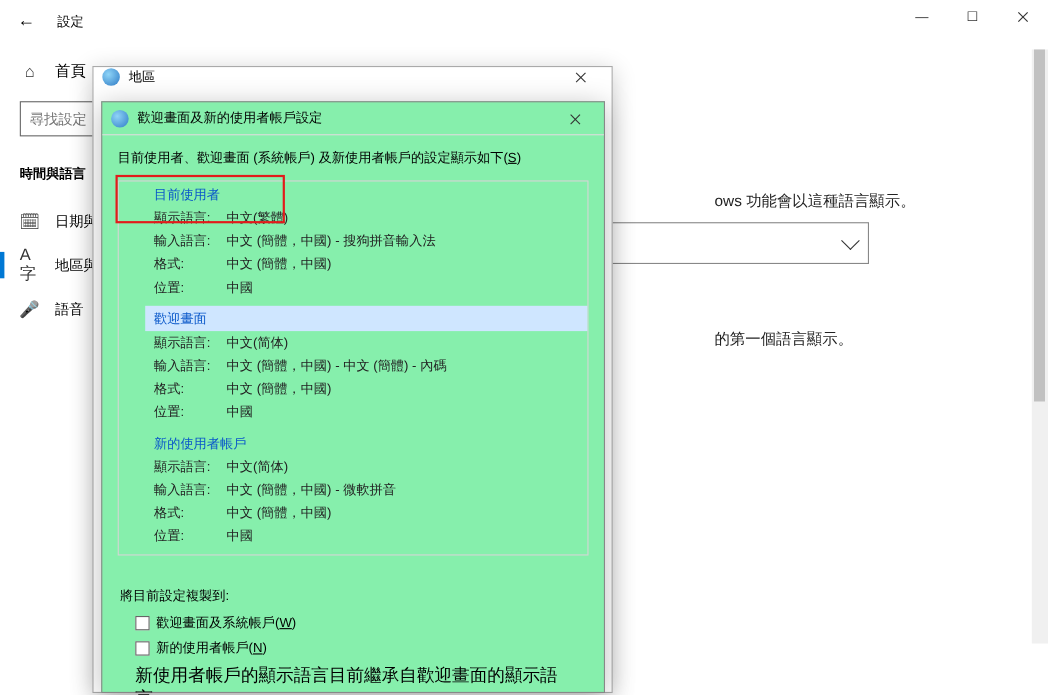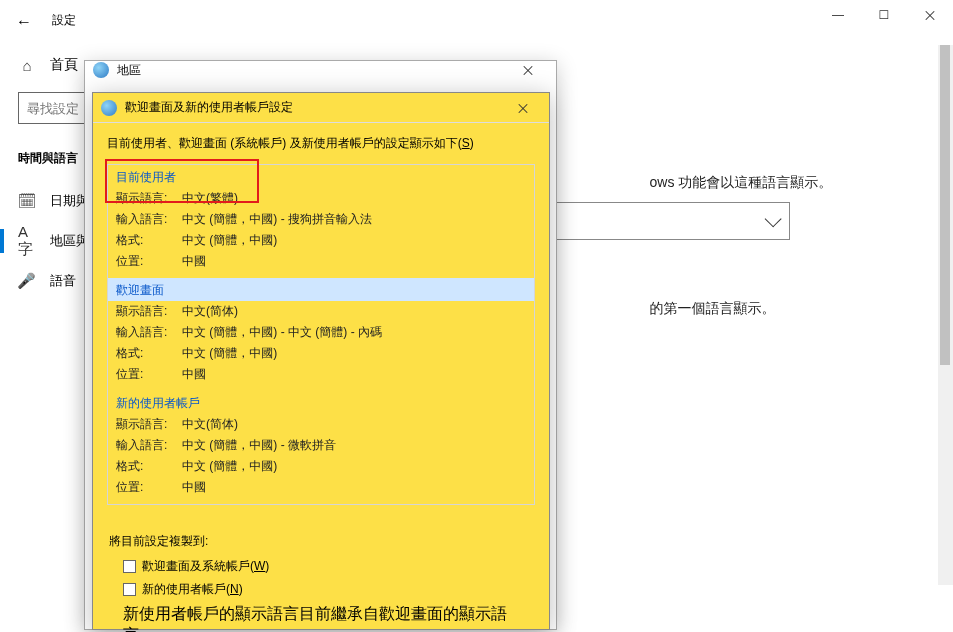--- a/index.html
+++ b/index.html
@@ -175,21 +175,21 @@
   display:flex; align-items:center; justify-content:center;
 }
 
 
 .welcome-dialog {
   position: absolute;
   top: 92px;
   left: 92px;
   width: 458px;
   height: 538px;
-  background: #fde047;
+  background: #86efac;
   border: 1px solid #888;
   box-shadow: 0 4px 24px rgba(0,0,0,0.25);
 }
 .welcome-titlebar {
   height: 30px;
   display: flex;
   align-items: center;
   padding: 0 8px;
   font-size: 12px;
   border-bottom: 1px solid #ddd;
@@ -206,20 +206,21 @@
 }
 .intro-line {
   margin-bottom: 12px;
 }
 .groupbox {
   border: 1px solid #d5d5d5;
   margin-bottom: 28px;
 }
 .group-section {
   padding: 0 0 6px 0;
+  margin-left: 24px;
 }
 .group-header {
   color: #0a58ca;
   padding: 4px 8px 2px 8px;
   font-size: 12px;
 }
 .group-header.sel {
   background: #cfe6ff;
 }
 .kv-row {

